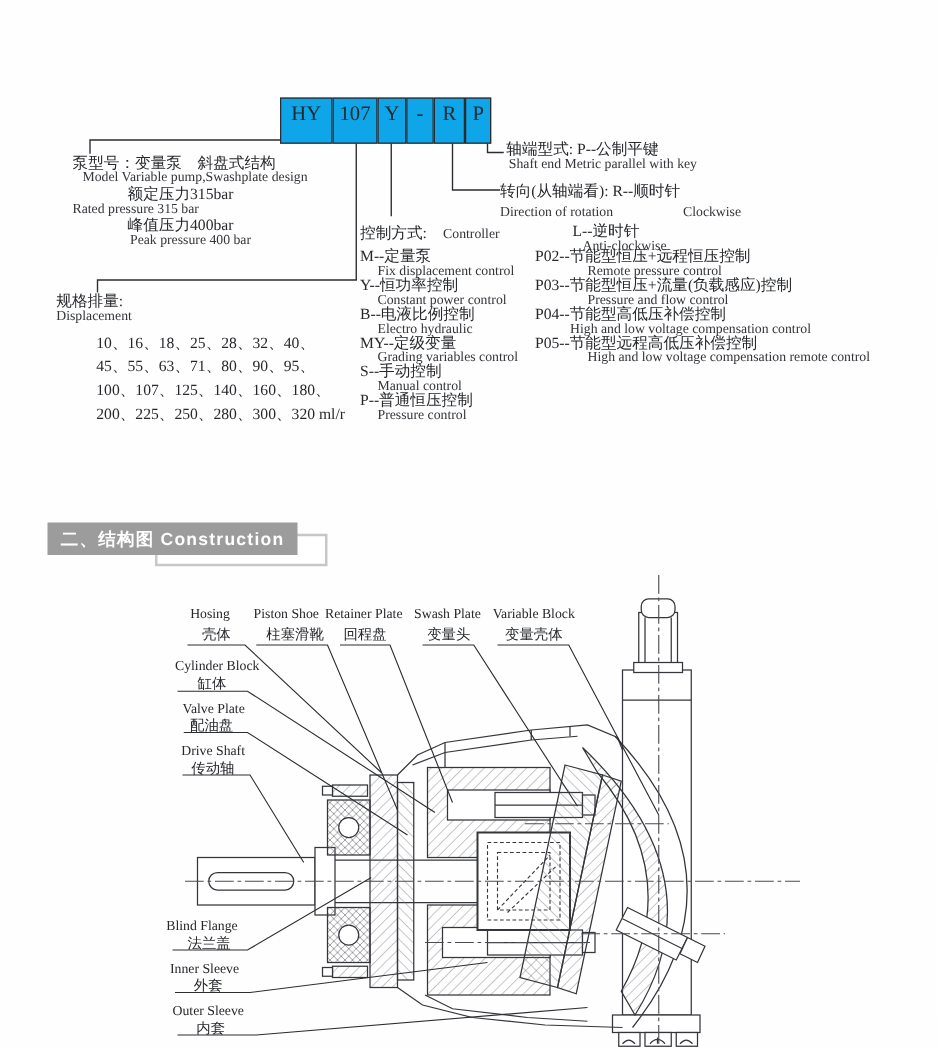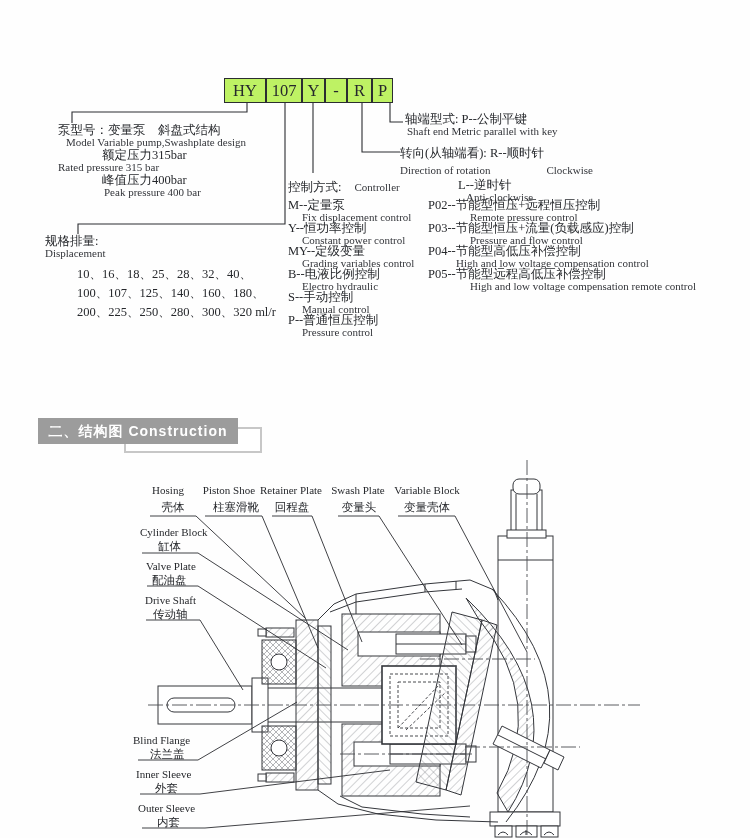--- a/index.html
+++ b/index.html
@@ -17,22 +17,22 @@
   .hdr .bar {
     position:absolute; left:0; top:0; width:100%; height:26px;
     background:#9c9c9c; color:#fff; text-align:center; line-height:26px;
     font-family:"Liberation Sans","DejaVu Sans",sans-serif;
     font-weight:bold; font-size:14px; letter-spacing:1px;
   }
 
   
   .codes { position:absolute; left:224px; top:78px; display:flex; }
   .codebox {
-    border:1.2px solid #2b2d31; border-left-width:0.6px; height:25px; line-height:23px;
-    text-align:center; font-size:16.5px; background:#bef264;
+    border:1.2px solid #2b2d31; border-left-width:0.6px; height:37px; line-height:23px;
+    text-align:center; font-size:16.5px; background:#0ea5e9;
   }
   .codebox:first-child { border-left-width:1.2px; }
 
   .tblock { position:absolute; white-space:nowrap; }
   .zh  { font-size:12.5px; line-height:14px; }
   .en  { font-size:11px;  line-height:11px; color:#33353a; }
   .opt .zh { line-height:13px; }
   .opt .en { line-height:10px; }
   .opt { margin-bottom:0px; height:23px; }
 
@@ -226,46 +226,47 @@
     <div class="en" style="">Rated pressure 315 bar</div>
     <div class="zh" style="margin-left:44px;">峰值压力400bar</div>
     <div class="en" style="margin-left:46px;">Peak pressure 400 bar</div>
   </div>
 
   <div class="tblock" style="left:45px;top:234px;">
     <div class="zh">规格排量:</div>
     <div class="en">Displacement</div>
     <div style="margin-left:32px;margin-top:6px;">
       <div class="zh" style="line-height:19px;">10、16、18、25、28、32、40、</div>
+      <div class="zh" style="line-height:19px;">45、55、63、71、80、90、95、</div>
       <div class="zh" style="line-height:19px;">100、107、125、140、160、180、</div>
       <div class="zh" style="line-height:19px;">200、225、250、280、300、320 ml/r</div>
     </div>
   </div>
 
   <div class="tblock" style="left:288px;top:177px;">
     <span class="zh">控制方式:</span>
     <span class="en" style="margin-left:9px;">Controller</span>
   </div>
 
   <div class="tblock" style="left:288px;top:199px;">
     <div class="opt">
       <div class="zh">M--定量泵</div>
       <div class="en" style="margin-left:14px;">Fix displacement control</div>
     </div>
     <div class="opt">
       <div class="zh">Y--恒功率控制</div>
       <div class="en" style="margin-left:14px;">Constant power control</div>
     </div>
     <div class="opt">
+      <div class="zh">B--电液比例控制</div>
+      <div class="en" style="margin-left:14px;">Electro hydraulic</div>
+    </div>
+    <div class="opt">
       <div class="zh">MY--定级变量</div>
       <div class="en" style="margin-left:14px;">Grading variables control</div>
-    </div>
-    <div class="opt">
-      <div class="zh">B--电液比例控制</div>
-      <div class="en" style="margin-left:14px;">Electro hydraulic</div>
     </div>
     <div class="opt">
       <div class="zh">S--手动控制</div>
       <div class="en" style="margin-left:14px;">Manual control</div>
     </div>
     <div class="opt">
       <div class="zh">P--普通恒压控制</div>
       <div class="en" style="margin-left:14px;">Pressure control</div>
     </div>
   </div>

